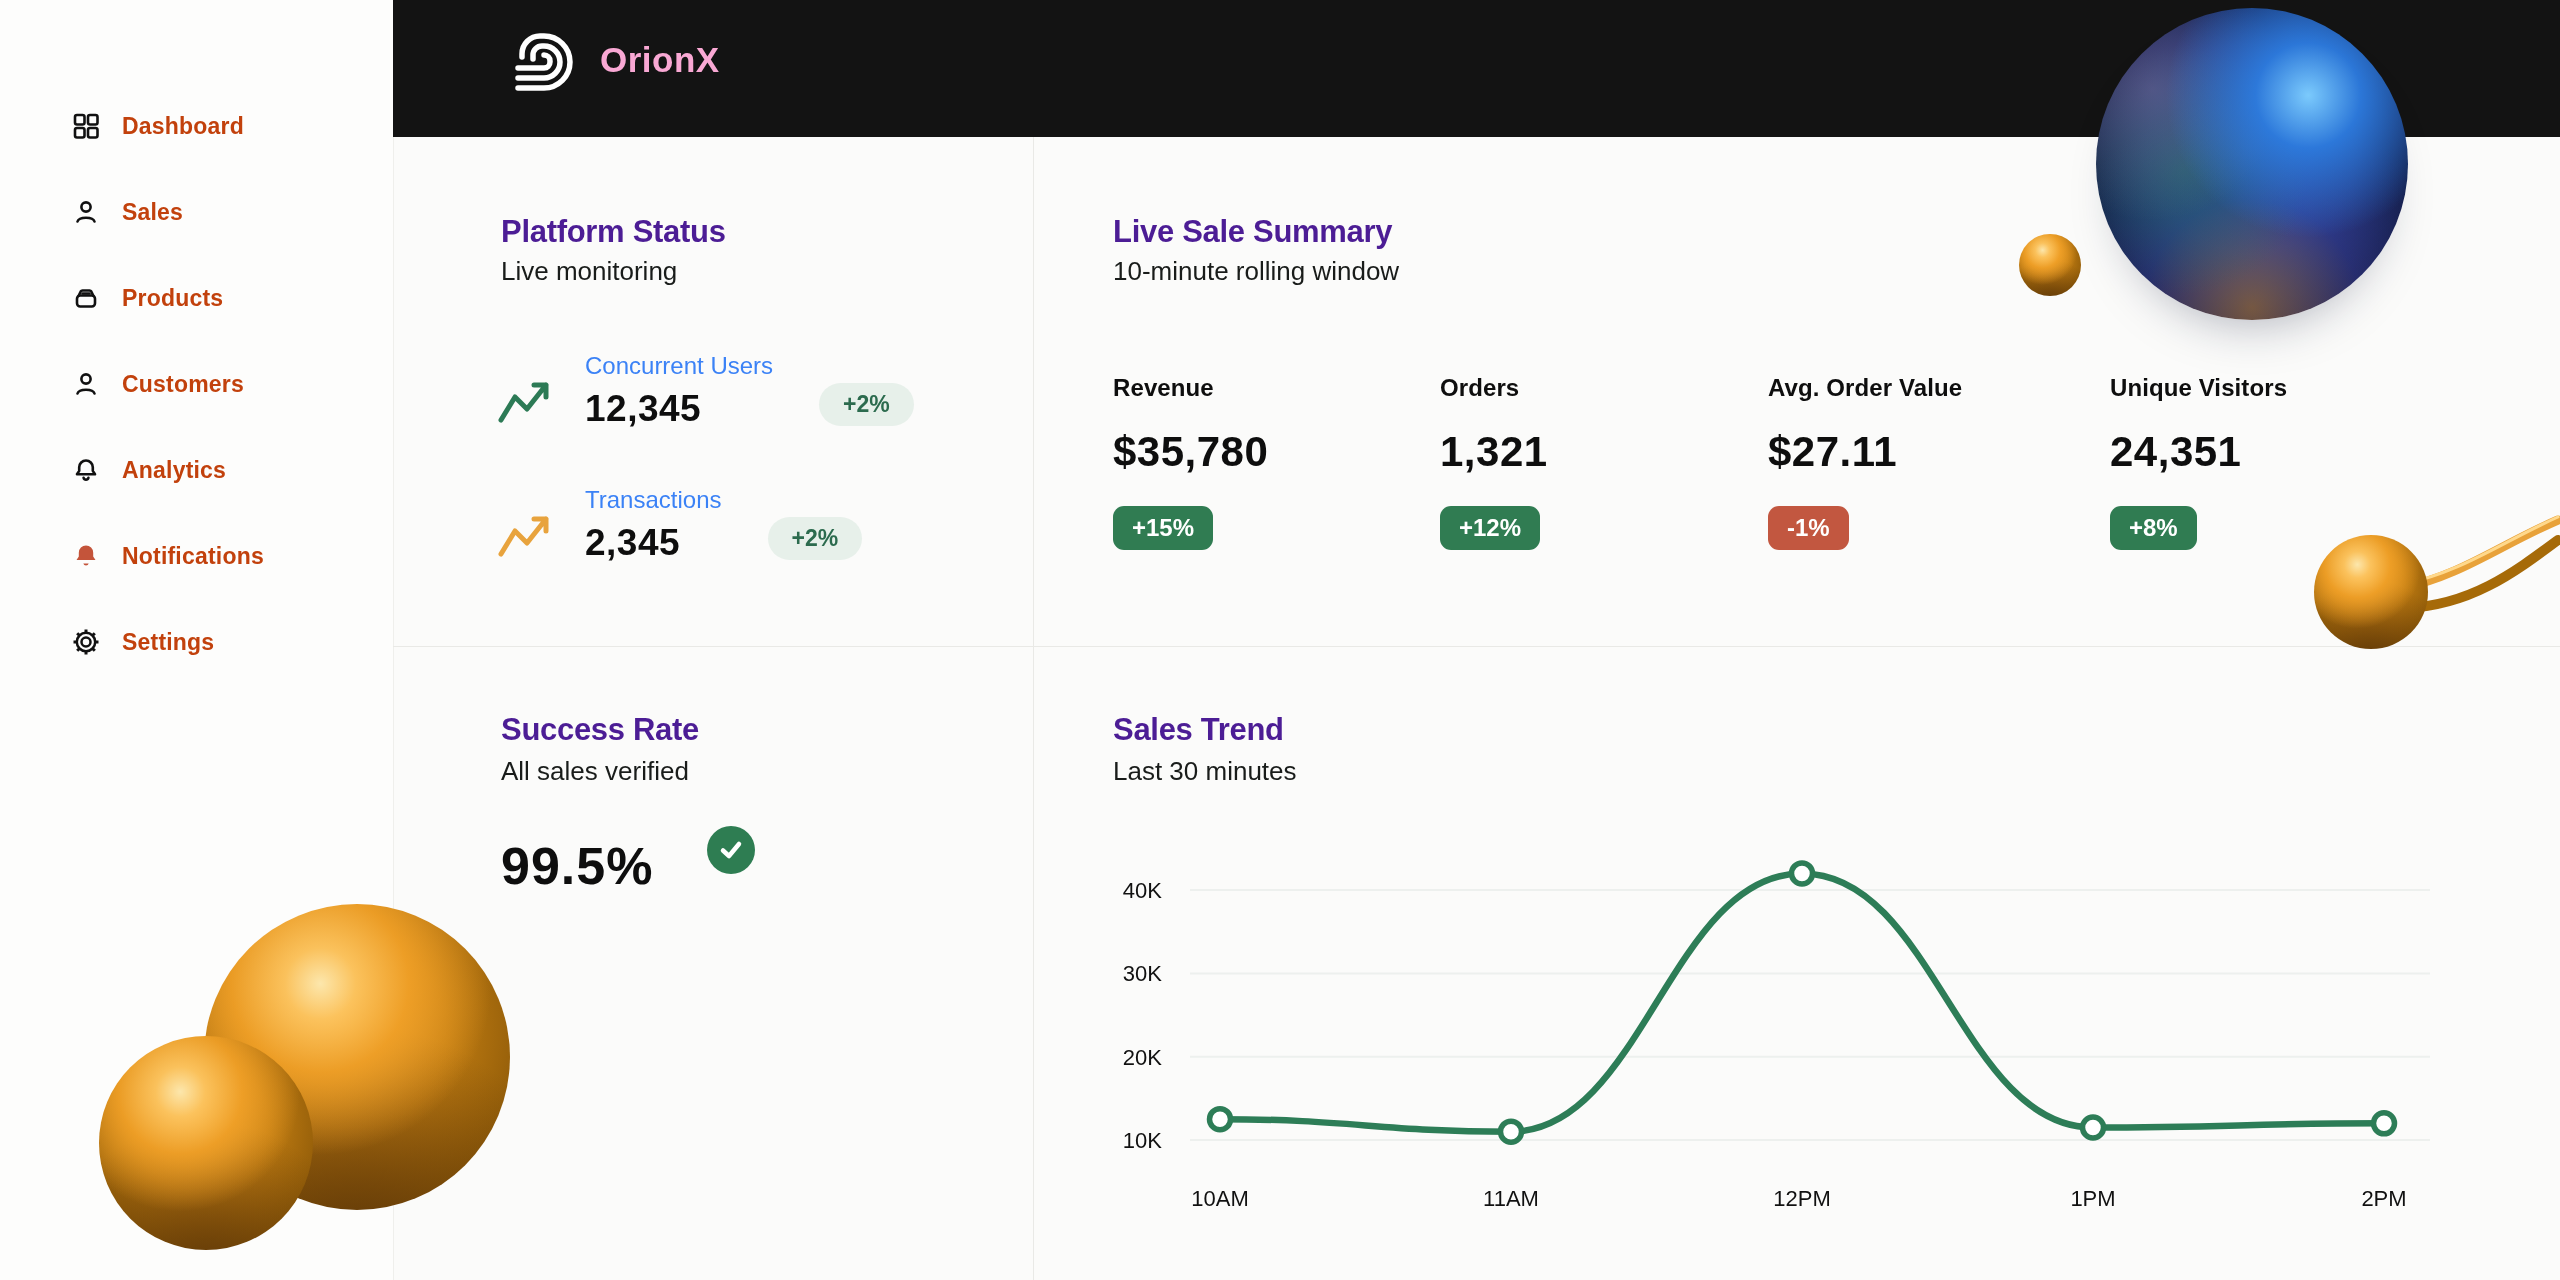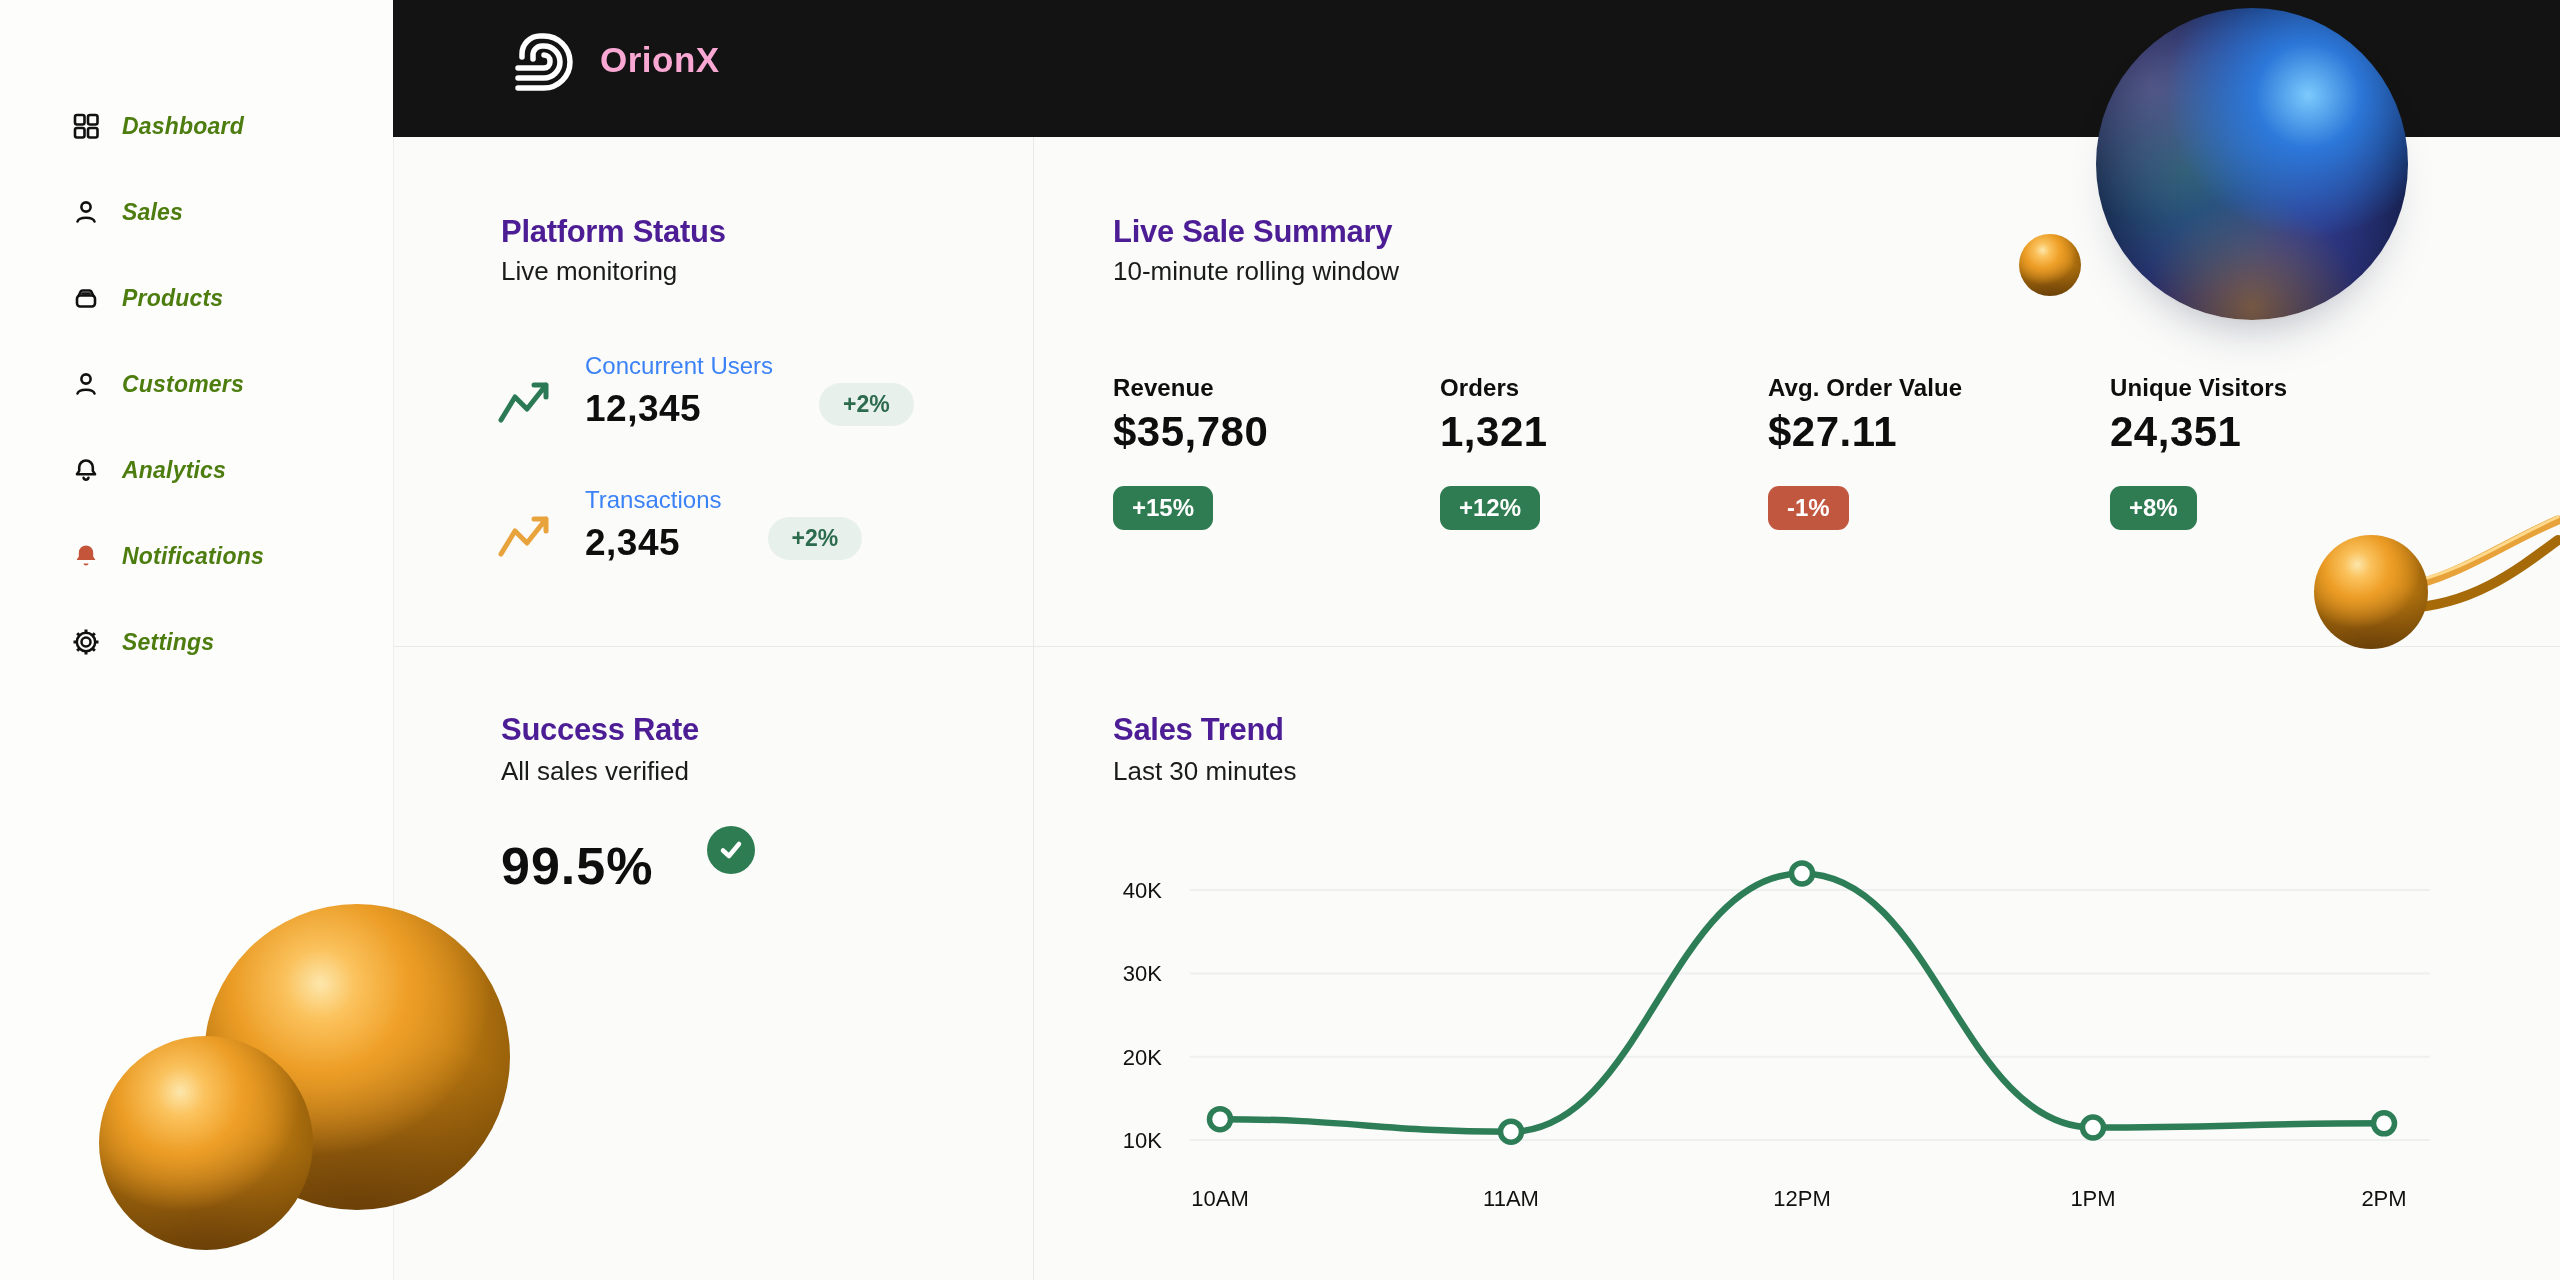--- a/index.html
+++ b/index.html
@@ -5,21 +5,21 @@
   html,body{margin:0;padding:0;background:#fff;}
   #app{position:relative;width:2560px;height:1280px;overflow:hidden;
        background:#fbfbfa;font-family:"Liberation Sans","DejaVu Sans",sans-serif;color:#0e0e0e;}
   .abs{position:absolute;}
 
   
   .sidebar{left:0;top:0;width:393px;height:1280px;background:#fdfdfc;border-right:1px solid #efefec;}
   .nav{position:absolute;left:70px;top:98px;display:flex;flex-direction:column;gap:30px;}
   .nav-item{display:flex;align-items:center;gap:20px;height:56px;cursor:pointer;}
   .nav-ic{width:32px;height:32px;display:flex;align-items:center;justify-content:center;}
-  .nav-label{font-size:23px;font-weight:800;letter-spacing:.2px;color:#4d7c0f;white-space:nowrap;font-style:italic;}
+  .nav-label{font-size:23px;font-weight:800;letter-spacing:.2px;color:#c2410c;white-space:nowrap;}
 
   
   .header{left:393px;top:0;width:2167px;height:137px;background:#131313;}
   .logo-row{position:absolute;left:113px;top:24px;display:flex;align-items:center;gap:22px;}
   .brand{color:#f9a8d4;font-size:35px;font-weight:900;letter-spacing:.5px;}
 
   
   .div-v{left:1033px;top:137px;width:1px;height:1143px;background:#e9e9e6;}
   .div-h{left:393px;top:646px;width:2167px;height:1px;background:#e9e9e6;}
 
@@ -42,21 +42,21 @@
                display:flex;align-items:center;justify-content:center;}
 
   
   .peak-card{left:394px;top:982px;width:639px;height:298px;background:#141417;}
   .peak-title{position:absolute;left:107px;top:198px;color:#fff;font-size:27px;font-weight:800;letter-spacing:.3px;}
 
   
   .stats{left:1113px;top:374px;width:1330px;height:200px;}
   .stat{position:absolute;top:0;display:flex;flex-direction:column;align-items:flex-start;}
   .s-label{font-size:24px;font-weight:800;letter-spacing:.1px;}
-  .s-value{font-size:42px;font-weight:900;letter-spacing:.5px;margin-top:6px;}
+  .s-value{font-size:42px;font-weight:900;letter-spacing:.5px;margin-top:26px;}
   .s-badge{margin-top:30px;color:#fff;font-size:24px;font-weight:700;
            padding:8px 19px;border-radius:11px;}
   .s-badge.up{background:#307c52;}
   .s-badge.down{background:#c25740;}
 
   
   .chart-svg{left:1100px;top:856px;}
   .tick{font-size:22px;fill:#111;font-family:"Liberation Sans","DejaVu Sans",sans-serif;}
 
   

